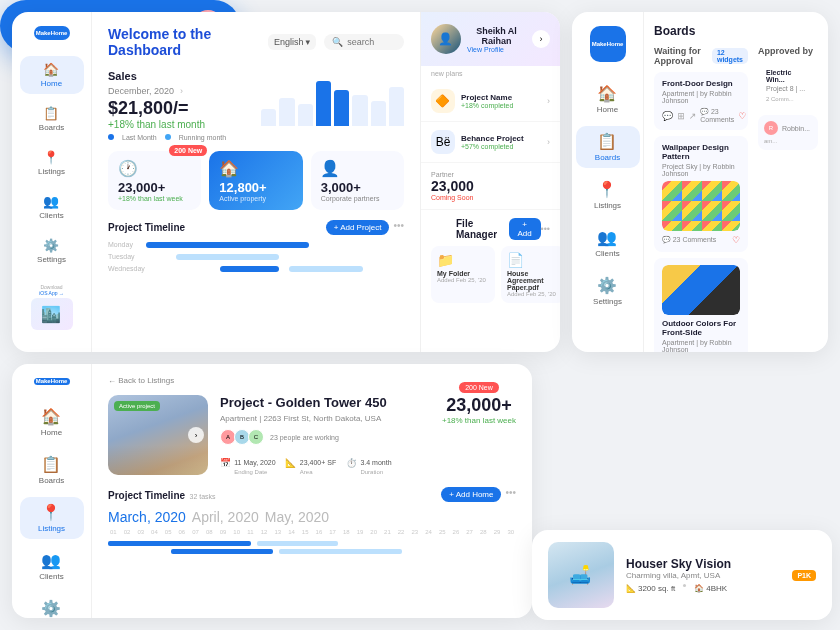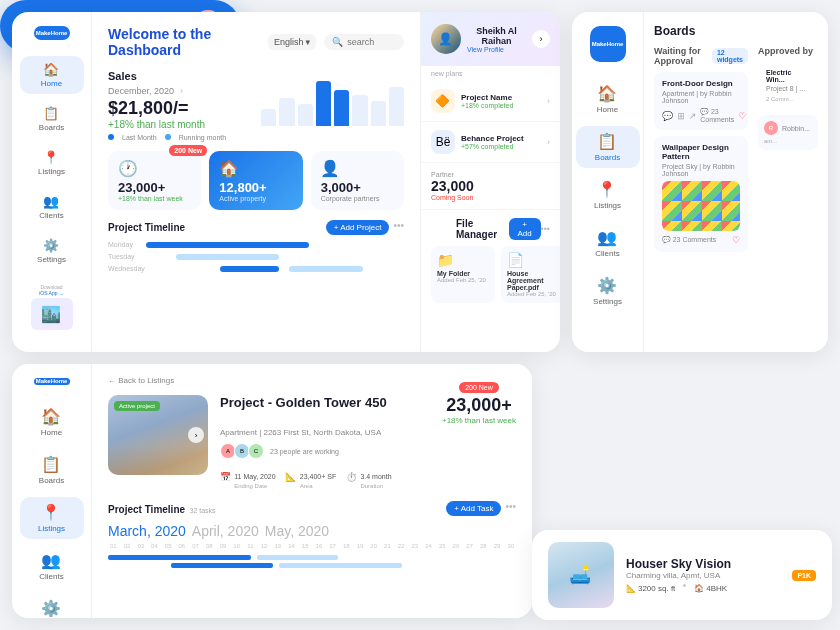--- a/index.html
+++ b/index.html
@@ -388,21 +388,21 @@
     .active-badge {
       position: absolute;
       top: 6px; left: 6px;
       background: #4CAF50;
       color: #fff;
       font-size: 6px;
       padding: 2px 5px;
       border-radius: 4px;
     }
     .listing-info { flex: 1; }
-    .listing-name { font-size: 13px; font-weight: 700; color: #1a1a2e; margin-bottom: 18px; }
+    .listing-name { font-size: 13px; font-weight: 700; color: #1a1a2e; margin-bottom: 4px; }
     .listing-addr { font-size: 8px; color: #888; margin-bottom: 6px; }
     .listing-avatars { display: flex; align-items: center; gap: 2px; margin-bottom: 6px; }
     .av-mini {
       width: 16px; height: 16px; border-radius: 50%;
       border: 1.5px solid #fff;
       margin-left: -4px;
       font-size: 6px;
       display: flex; align-items: center; justify-content: center;
     }
     .av-mini:first-child { margin-left: 0; }
@@ -775,20 +775,28 @@
             <div class="bcard-sub">Project Sky | by Robbin Johnson</div>
             <div class="bcard-img">
               <div class="colorful-pattern"></div>
             </div>
             <div class="bcard-actions">
               <span class="bcard-comments">💬 23 Comments</span>
               <span class="bcard-heart">♡</span>
             </div>
           </div>
 
+          <div class="board-card-item">
+            <div class="bcard-img">
+              <div class="outdoor-bg"></div>
+            </div>
+            <div class="bcard-title">Outdoor Colors For Front-Side</div>
+            <div class="bcard-sub">Apartment | by Robbin Johnson</div>
+
+          </div>
         </div>
 
         <div style="width:60px;overflow:hidden;">
           <div class="boards-col-title">
             <span>Approved by</span>
           </div>
           <div class="board-card-item" style="background:#fff;">
             <div class="bcard-title" style="font-size:7px;">Electric Win...</div>
             <div class="bcard-sub">Project 8 | ...</div>
             <div style="font-size:6px;color:#aaa;">2 Comm...</div>
@@ -892,21 +900,21 @@
         <div class="stat-small-pct">+18% than last week</div>
       </div>
 
       <div class="listing-timeline-section">
         <div class="lt-header">
           <div>
             <span class="lt-title">Project Timeline</span>
             <span class="lt-tasks"> 32 tasks</span>
           </div>
           <div style="display:flex;gap:4px;">
-            <button class="add-btn" style="background:#1a73e8;">+ Add Task</button>
+            <button class="add-btn" style="background:#1a73e8;">+ Add Home</button>
             <span style="font-size:10px;color:#bbb;cursor:pointer;">•••</span>
           </div>
         </div>
         <div class="lt-months">
           <span class="lt-month">March, 2020</span>
           <span class="lt-month inactive">April, 2020</span>
           <span class="lt-month inactive">May, 2020</span>
         </div>
         <div class="lt-days">
           <span class="lt-day">01</span>

